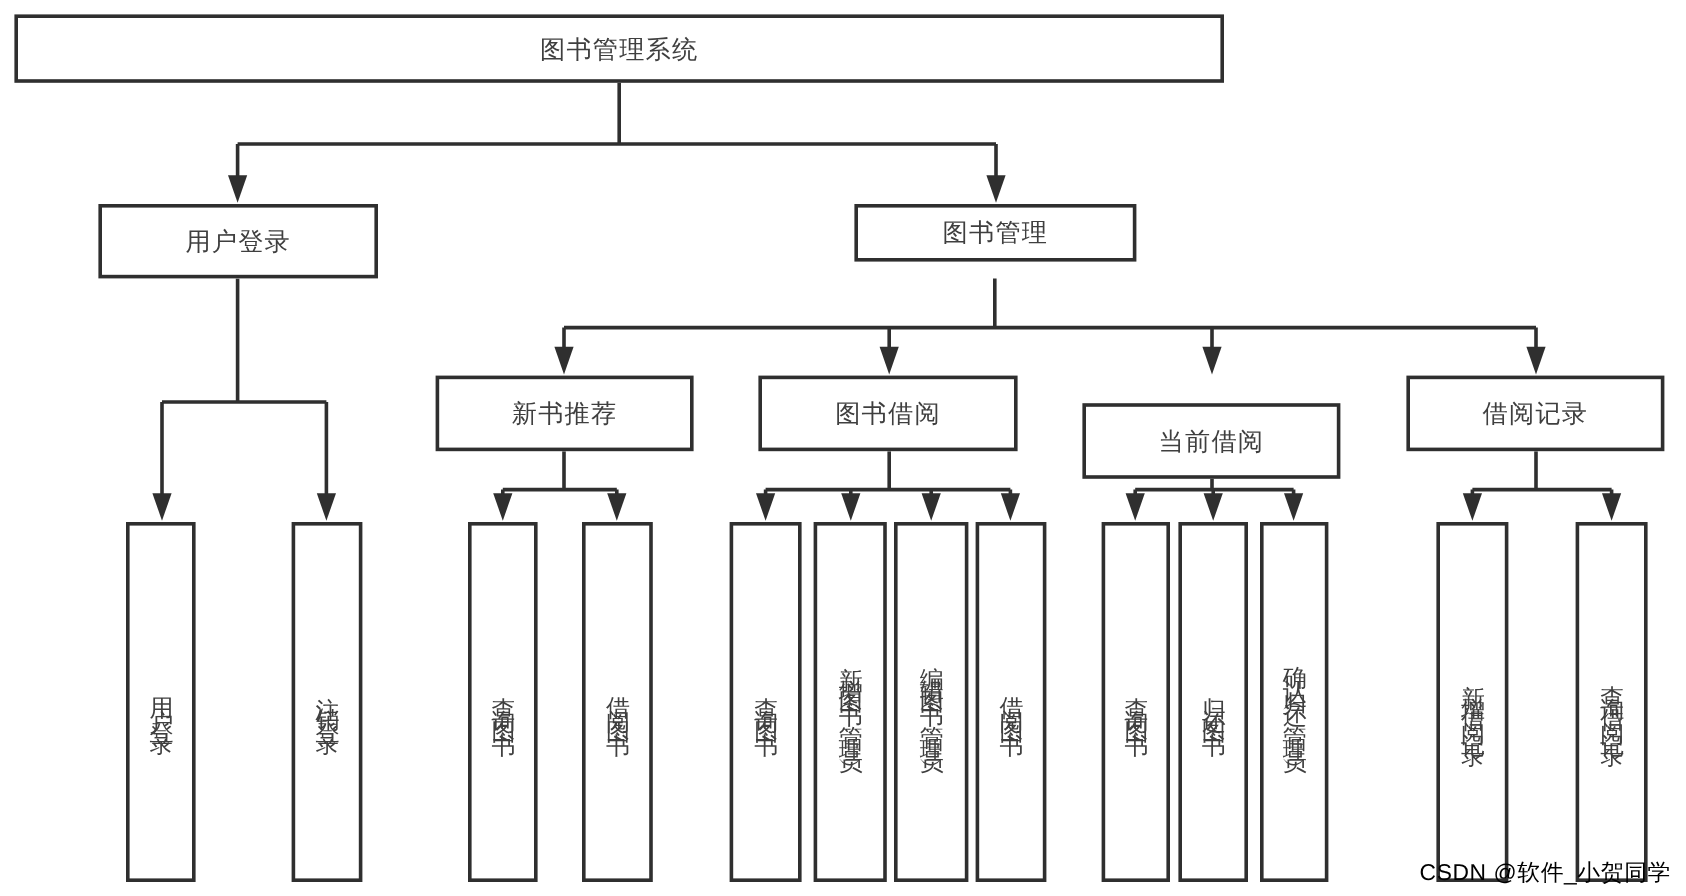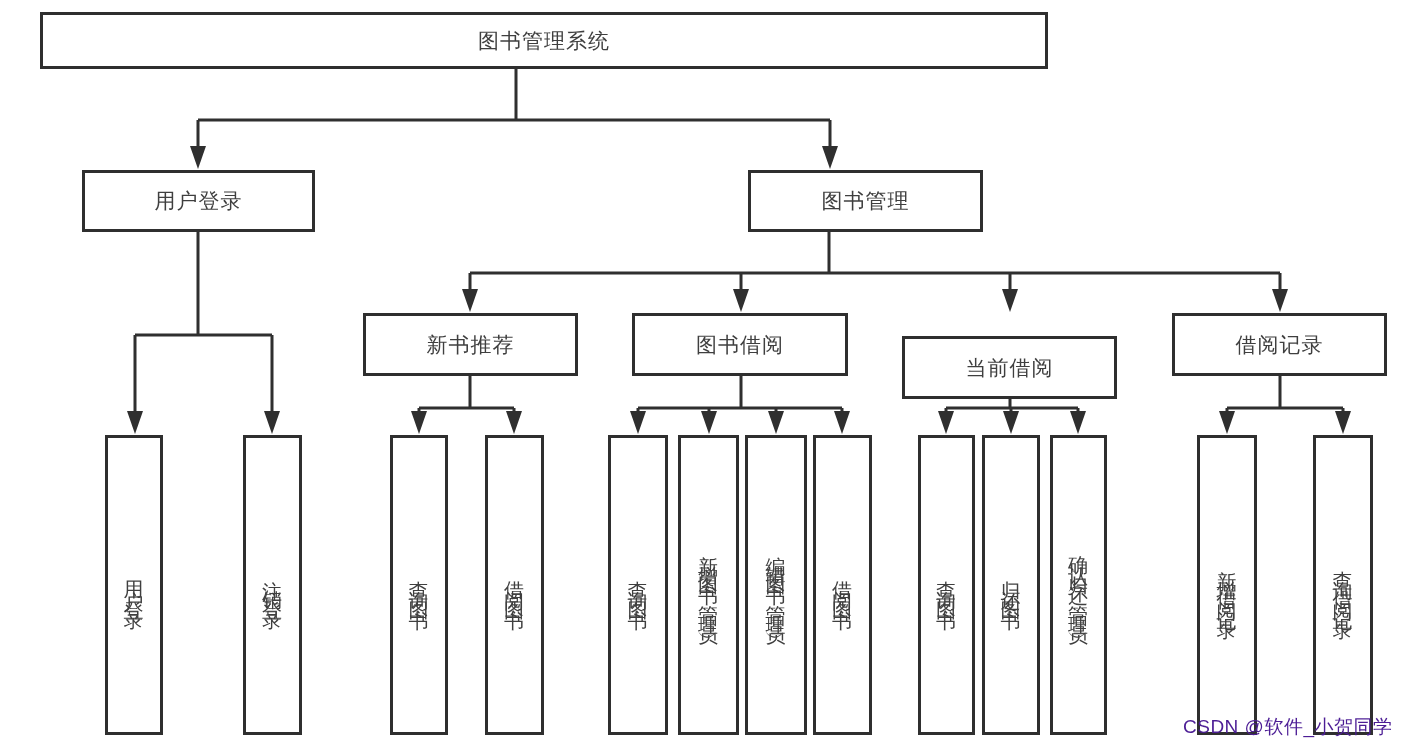--- a/index.html
+++ b/index.html
@@ -31,23 +31,23 @@
   .h { font-size: 21px; letter-spacing: 1px; white-space: nowrap; }
   .v span {
     writing-mode: vertical-rl;
     text-orientation: mixed;
     font-size: 20px;
     letter-spacing: 10px;
     line-height: 1;
     white-space: nowrap;
   }
   
-  .n-root   { left: 12px;  top: 12px;  width: 1008px; height: 57px; margin-left: 28px; }
+  .n-root   { left: 12px;  top: 12px;  width: 1008px; height: 57px; }
   .n-login  { left: 82px;  top: 170px; width: 233px;  height: 62px; }
-  .n-mgmt   { left: 712px; top: 170px; width: 235px;  height: 62px; margin-left: 36px; }
+  .n-mgmt   { left: 712px; top: 170px; width: 235px;  height: 48px; }
   .n-newrec { left: 363px; top: 313px; width: 215px;  height: 63px; }
   .n-borrow { left: 632px; top: 313px; width: 216px;  height: 63px; }
   .n-curr   { left: 902px; top: 313px; width: 215px;  height: 63px; margin-top: 23px; }
   .n-record { left: 1172px;top: 313px; width: 215px;  height: 63px; font-family: Liberation Serif, serif; }
   .leaf { top: 435px; height: 300px; }
   .l-a1 { left: 105px;  width: 58px; }
   .l-a2 { left: 243px;  width: 59px; }
   .l-b1 { left: 390px;  width: 58px; }
   .l-b2 { left: 485px;  width: 59px; }
   .l-c1 { left: 608px;  width: 60px; }
@@ -57,21 +57,21 @@
   .l-d1 { left: 918px;  width: 57px; }
   .l-d2 { left: 982px;  width: 58px; }
   .l-d3 { left: 1050px; width: 57px; }
   .l-e1 { left: 1197px; width: 60px; }
   .l-e2 { left: 1313px; width: 60px; }
   .watermark {
     position: absolute;
     left: 1183px;
     top: 714px;
     font-size: 19px;
-    color: #4c1d95;
+    color: #000000;
     letter-spacing: 0.5px;
     z-index: 3;
     white-space: nowrap;
   }
 </style>
 </head>
 <body>
 
 <div class="canvas">
 

